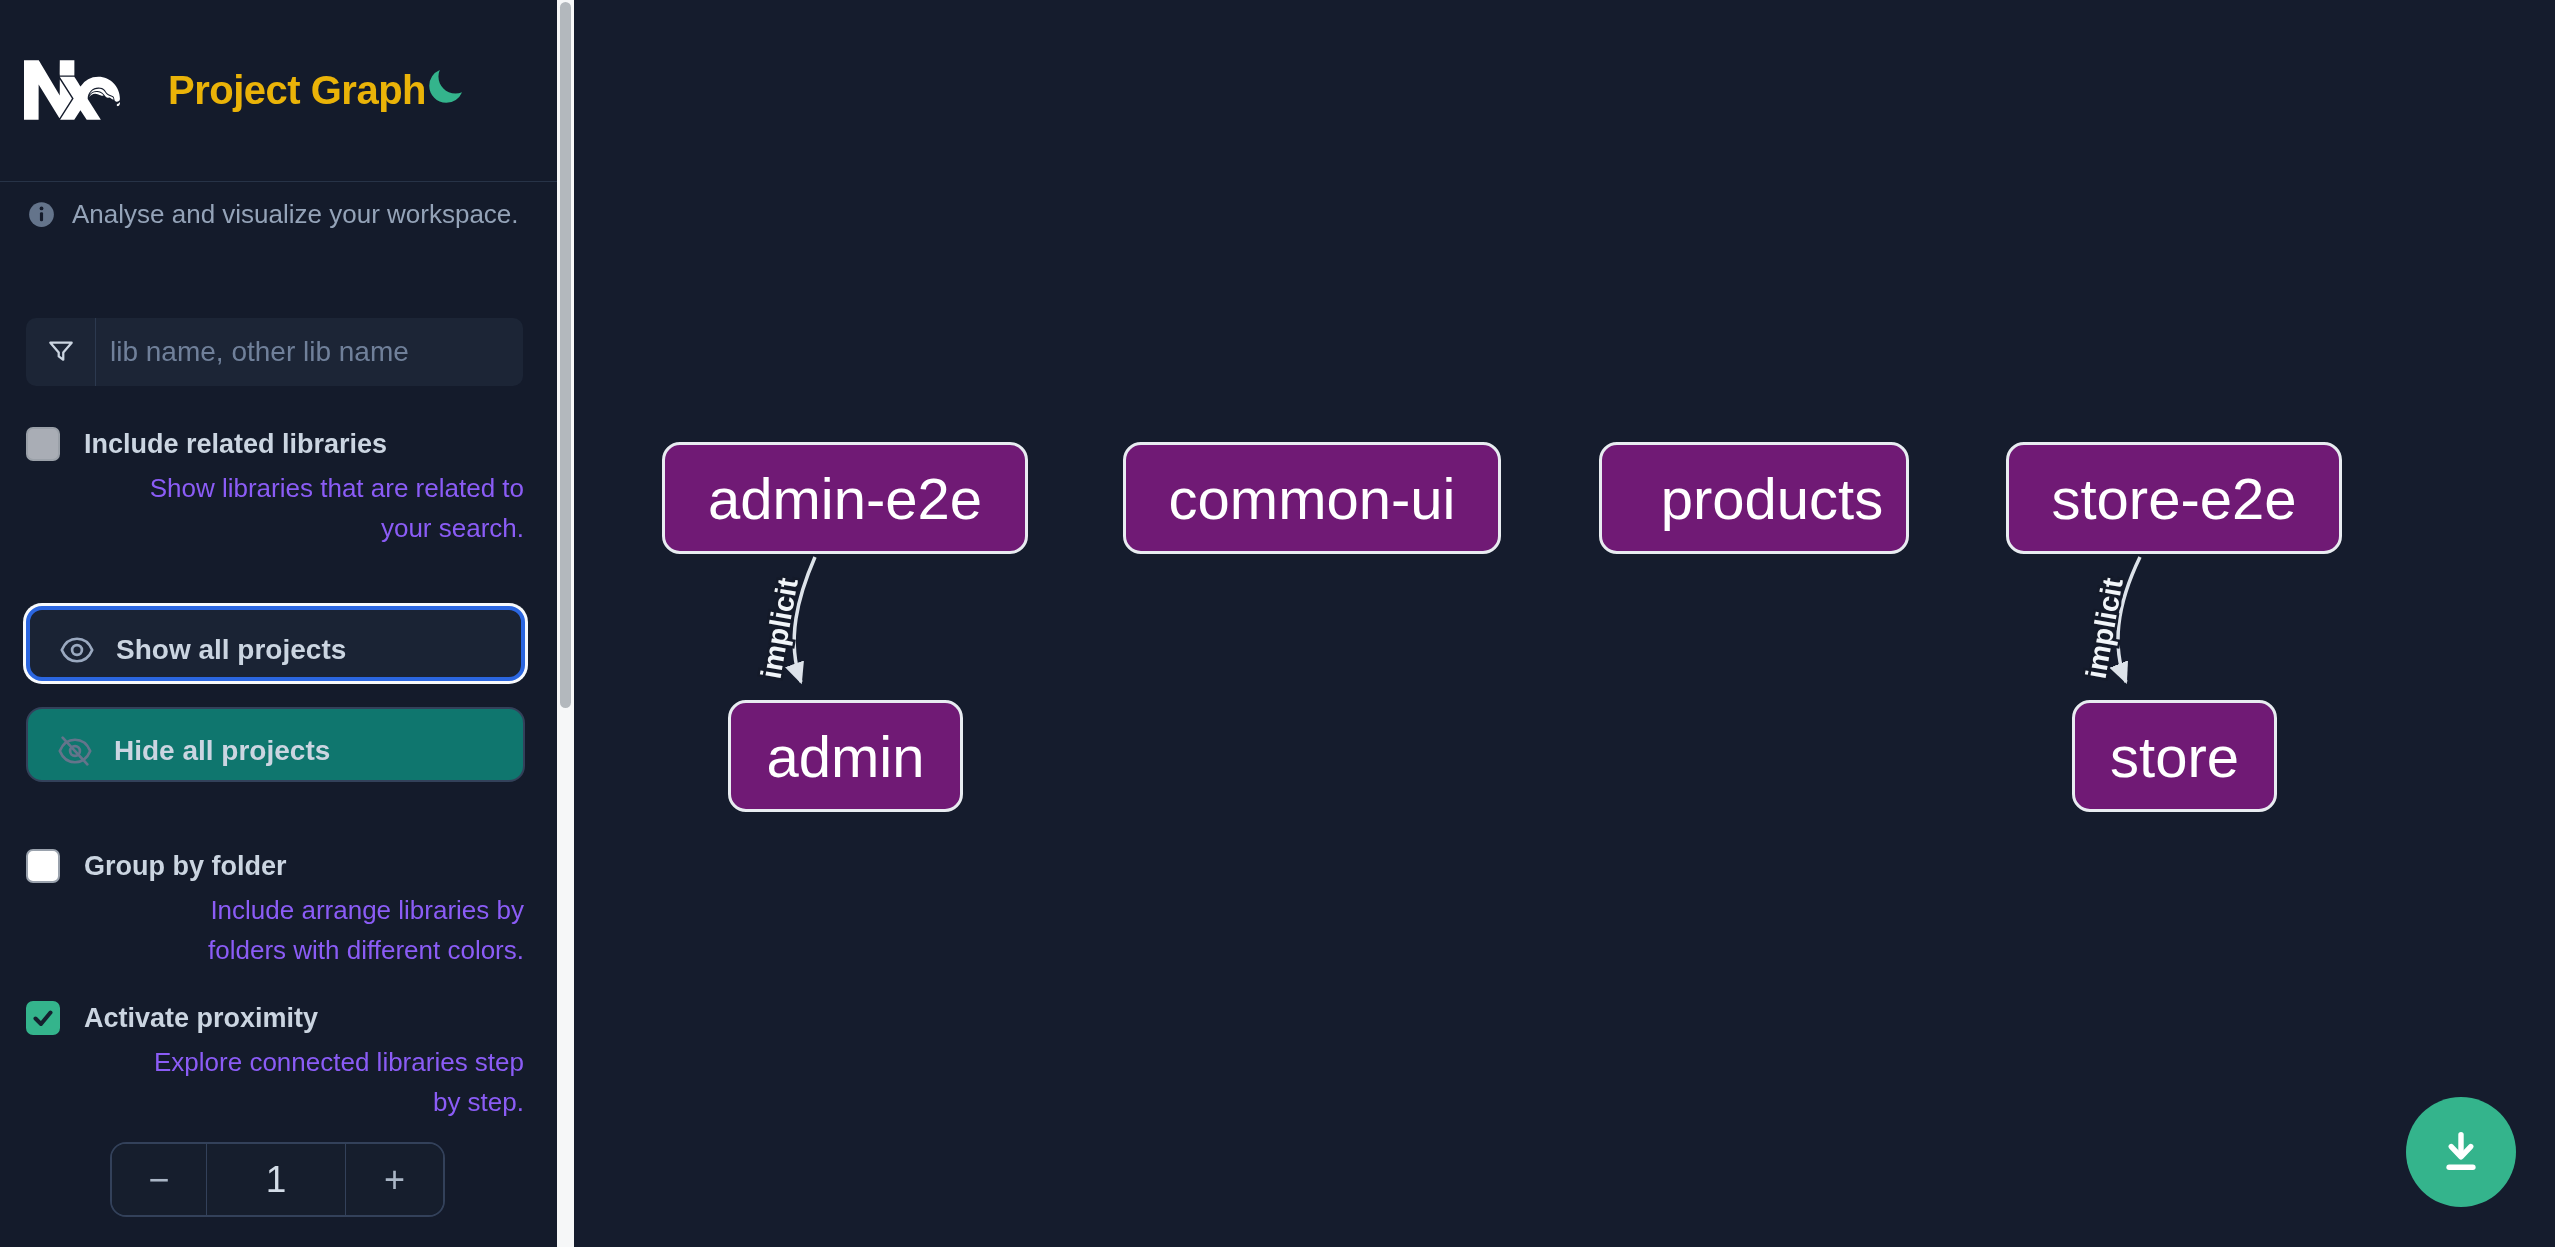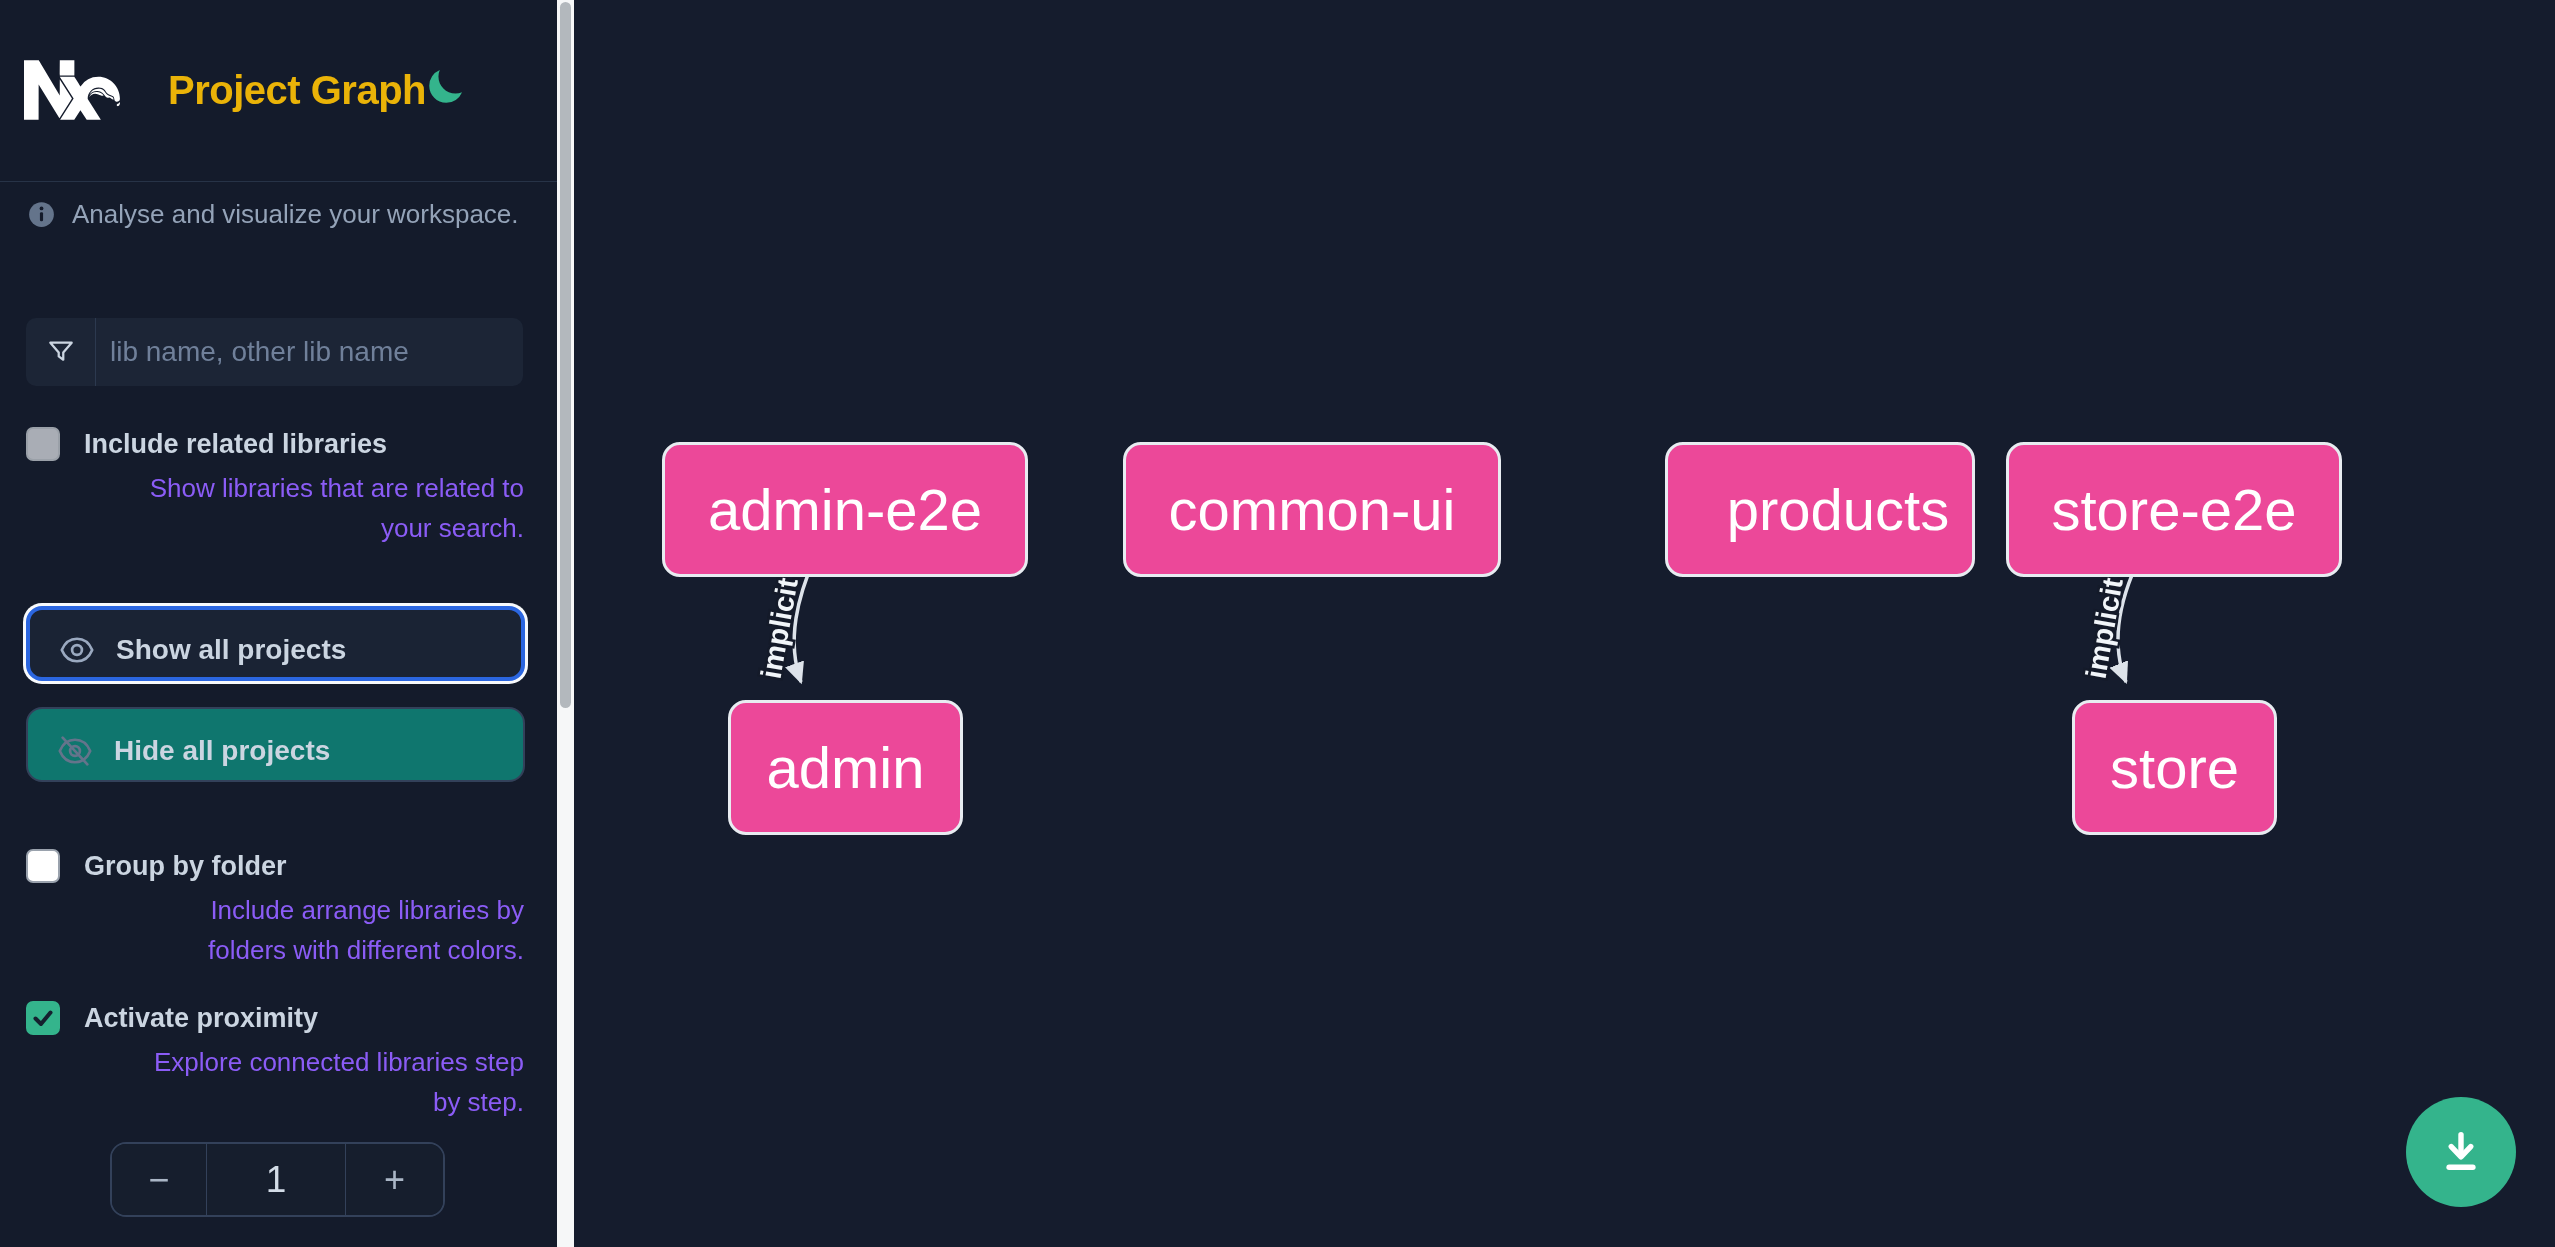--- a/index.html
+++ b/index.html
@@ -58,26 +58,26 @@
   .seg-inc { flex:1; }
 
   
   .v-scrollbar-track { position:absolute; left:557px; top:0; width:17px; height:1247px; background:#f6f7f8; }
   .v-scrollbar-thumb { position:absolute; left:3px; top:2px; width:11px; height:706px;
     background:#b3b8bd; border-radius:6px; }
 
   
   #canvas { position:absolute; left:574px; top:0; width:1981px; height:1247px; background:#151c2d; }
   #edges { position:absolute; left:0; top:0; width:2555px; height:1247px; pointer-events:none; }
-  .gnode { position:absolute; height:135px; background:#ec4899; border:3px solid #e8ecf1;
+  .gnode { position:absolute; height:112px; background:#701a75; border:3px solid #e8ecf1;
     border-radius:18px; color:#ffffff; font-size:58px; display:flex; align-items:center;
     justify-content:center; cursor:pointer; white-space:nowrap; }
   #node-admin-e2e { left:662px;  top:442px; width:366px; }
   #node-common-ui { left:1123px; top:442px; width:378px; }
-  #node-products  { left:1665px; top:442px; width:310px;padding-left:36px; }
+  #node-products  { left:1599px; top:442px; width:310px;padding-left:36px; }
   #node-store-e2e { left:2006px; top:442px; width:336px; }
   #node-admin     { left:728px;  top:700px; width:235px; }
   #node-store     { left:2072px; top:700px; width:205px; }
 
   .edge-label { font-size:29px; font-weight:700; fill:#f1f5f9; stroke:#141a29; stroke-width:5px;
     paint-order:stroke; text-anchor:middle; font-family:"Liberation Sans", sans-serif; }
 
   
   .fab { position:absolute; left:2406px; top:1097px; width:110px; height:110px; border-radius:50%;
     background:#34b48c; border:none; cursor:pointer; display:flex; align-items:center; justify-content:center; }

